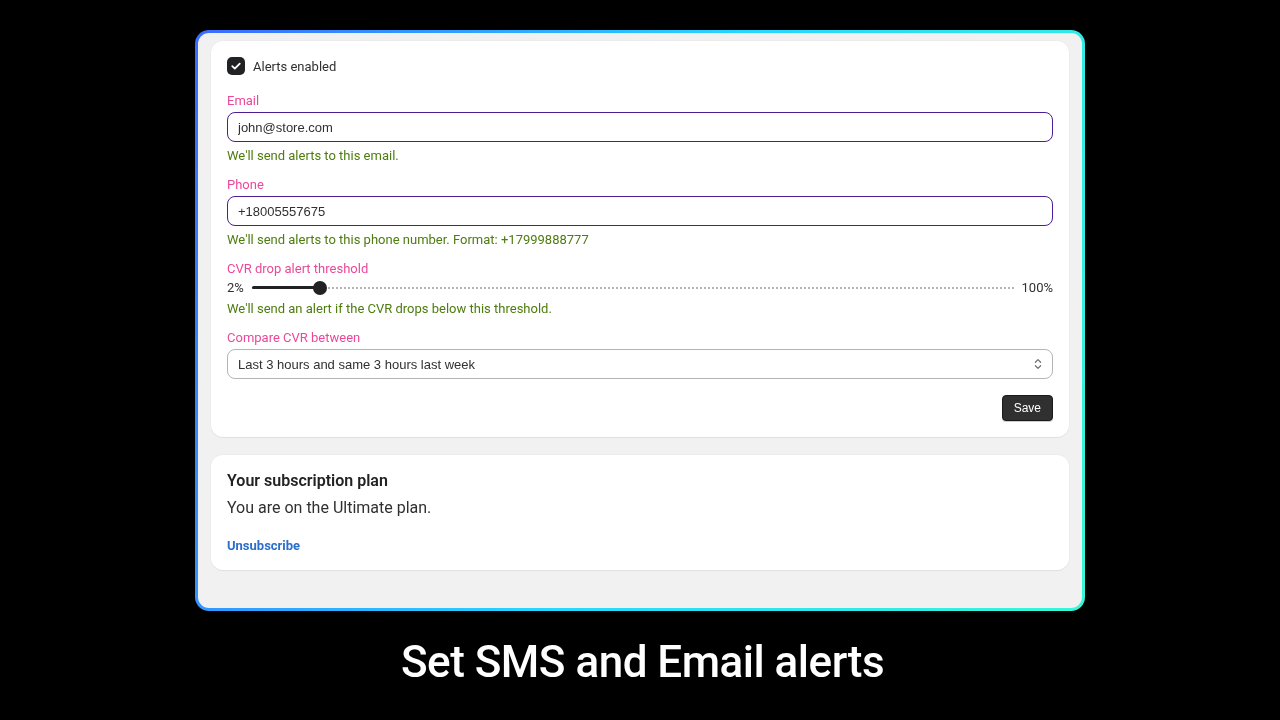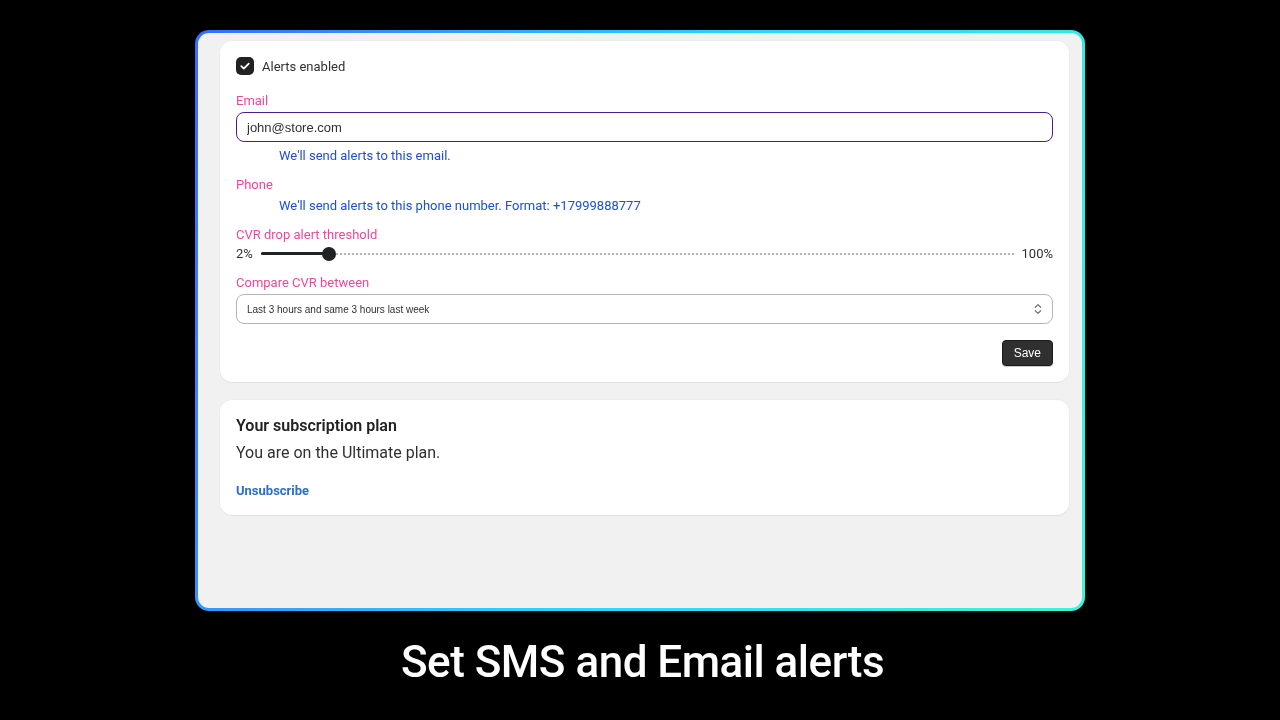--- a/index.html
+++ b/index.html
@@ -18,21 +18,21 @@
     height: 581px;
     border-radius: 14px;
     padding: 3px;
     background: linear-gradient(110deg, #3a6cff 0%, #27d6ff 50%, #38f7d7 100%);
   }
   .inner-surface {
     width: 100%;
     height: 100%;
     background: #f1f1f1;
     border-radius: 11px;
-    padding: 8px 13px 13px 22px;
+    padding: 8px 13px 13px 13px;
     overflow: hidden;
   }
   .card {
     background: #fff;
     border-radius: 12px;
     box-shadow: 0 1px 0 rgba(0,0,0,0.05), 0 0 0 1px rgba(0,0,0,0.02);
     padding: 16px;
     margin-bottom: 18px;
   }
   .row { margin-bottom: 14px; }
@@ -66,23 +66,22 @@
     height: 30px;
     border: 1px solid #4c1d95;
     border-radius: 8px;
     padding: 0 10px;
     font-size: 13px;
     color: #303030;
     background: #fff;
   }
   .help-text {
     font-size: 13px;
-    color: #1d4ed8;
+    color: #4d7c0f;
     margin-top: 6px;
-    margin-left: 43px;
   }
   
   .slider-row {
     display: flex;
     align-items: center;
     gap: 8px;
     margin-top: 2px;
   }
   .slider-val { font-size: 13px; color: #303030; white-space: nowrap; }
   .slider-track {
@@ -118,21 +117,21 @@
   .select-wrap {
     position: relative;
     width: 100%;
   }
   .select-input {
     width: 100%;
     height: 30px;
     border: 1px solid #b5b5b5;
     border-radius: 8px;
     padding: 0 30px 0 10px;
-    font-size: 10px;
+    font-size: 13px;
     color: #303030;
     background: #fff;
     appearance: none;
     -webkit-appearance: none;
     cursor: pointer;
   }
   .select-caret {
     position: absolute;
     right: 9px;
     top: 50%;
@@ -204,34 +203,36 @@
       </div>
 
       <div class="row">
         <label class="field-label">Email</label>
         <input class="text-input" type="text" value="john@store.com" style="">
         <div class="help-text">We'll send alerts to this email.</div>
       </div>
 
       <div class="row">
         <label class="field-label">Phone</label>
+        <input class="text-input" type="text" value="+18005557675" style="">
         <div class="help-text">We'll send alerts to this phone number. Format: +17999888777</div>
       </div>
 
       <div class="row">
         <label class="field-label">CVR drop alert threshold</label>
         <div class="slider-row">
           <span class="slider-val">2%</span>
           <div class="slider-track">
             <div class="slider-rail"></div>
             <div class="slider-fill" id="slider-fill" style="width: 9%;"></div>
             <div class="slider-thumb" id="slider-thumb" style="left: 9%;"></div>
           </div>
           <span class="slider-val">100%</span>
         </div>
+        <div class="help-text">We'll send an alert if the CVR drops below this threshold.</div>
       </div>
 
       <div class="row" style="margin-bottom:0;">
         <label class="field-label">Compare CVR between</label>
         <div class="select-wrap">
           <select class="select-input">
             <option>Last 3 hours and same 3 hours last week</option>
           </select>
           <svg class="select-caret" viewBox="0 0 12 16">
             <path d="M3 6 L6 3 L9 6" stroke="currentColor" stroke-width="1.4" fill="none" stroke-linecap="round" stroke-linejoin="round"></path>

